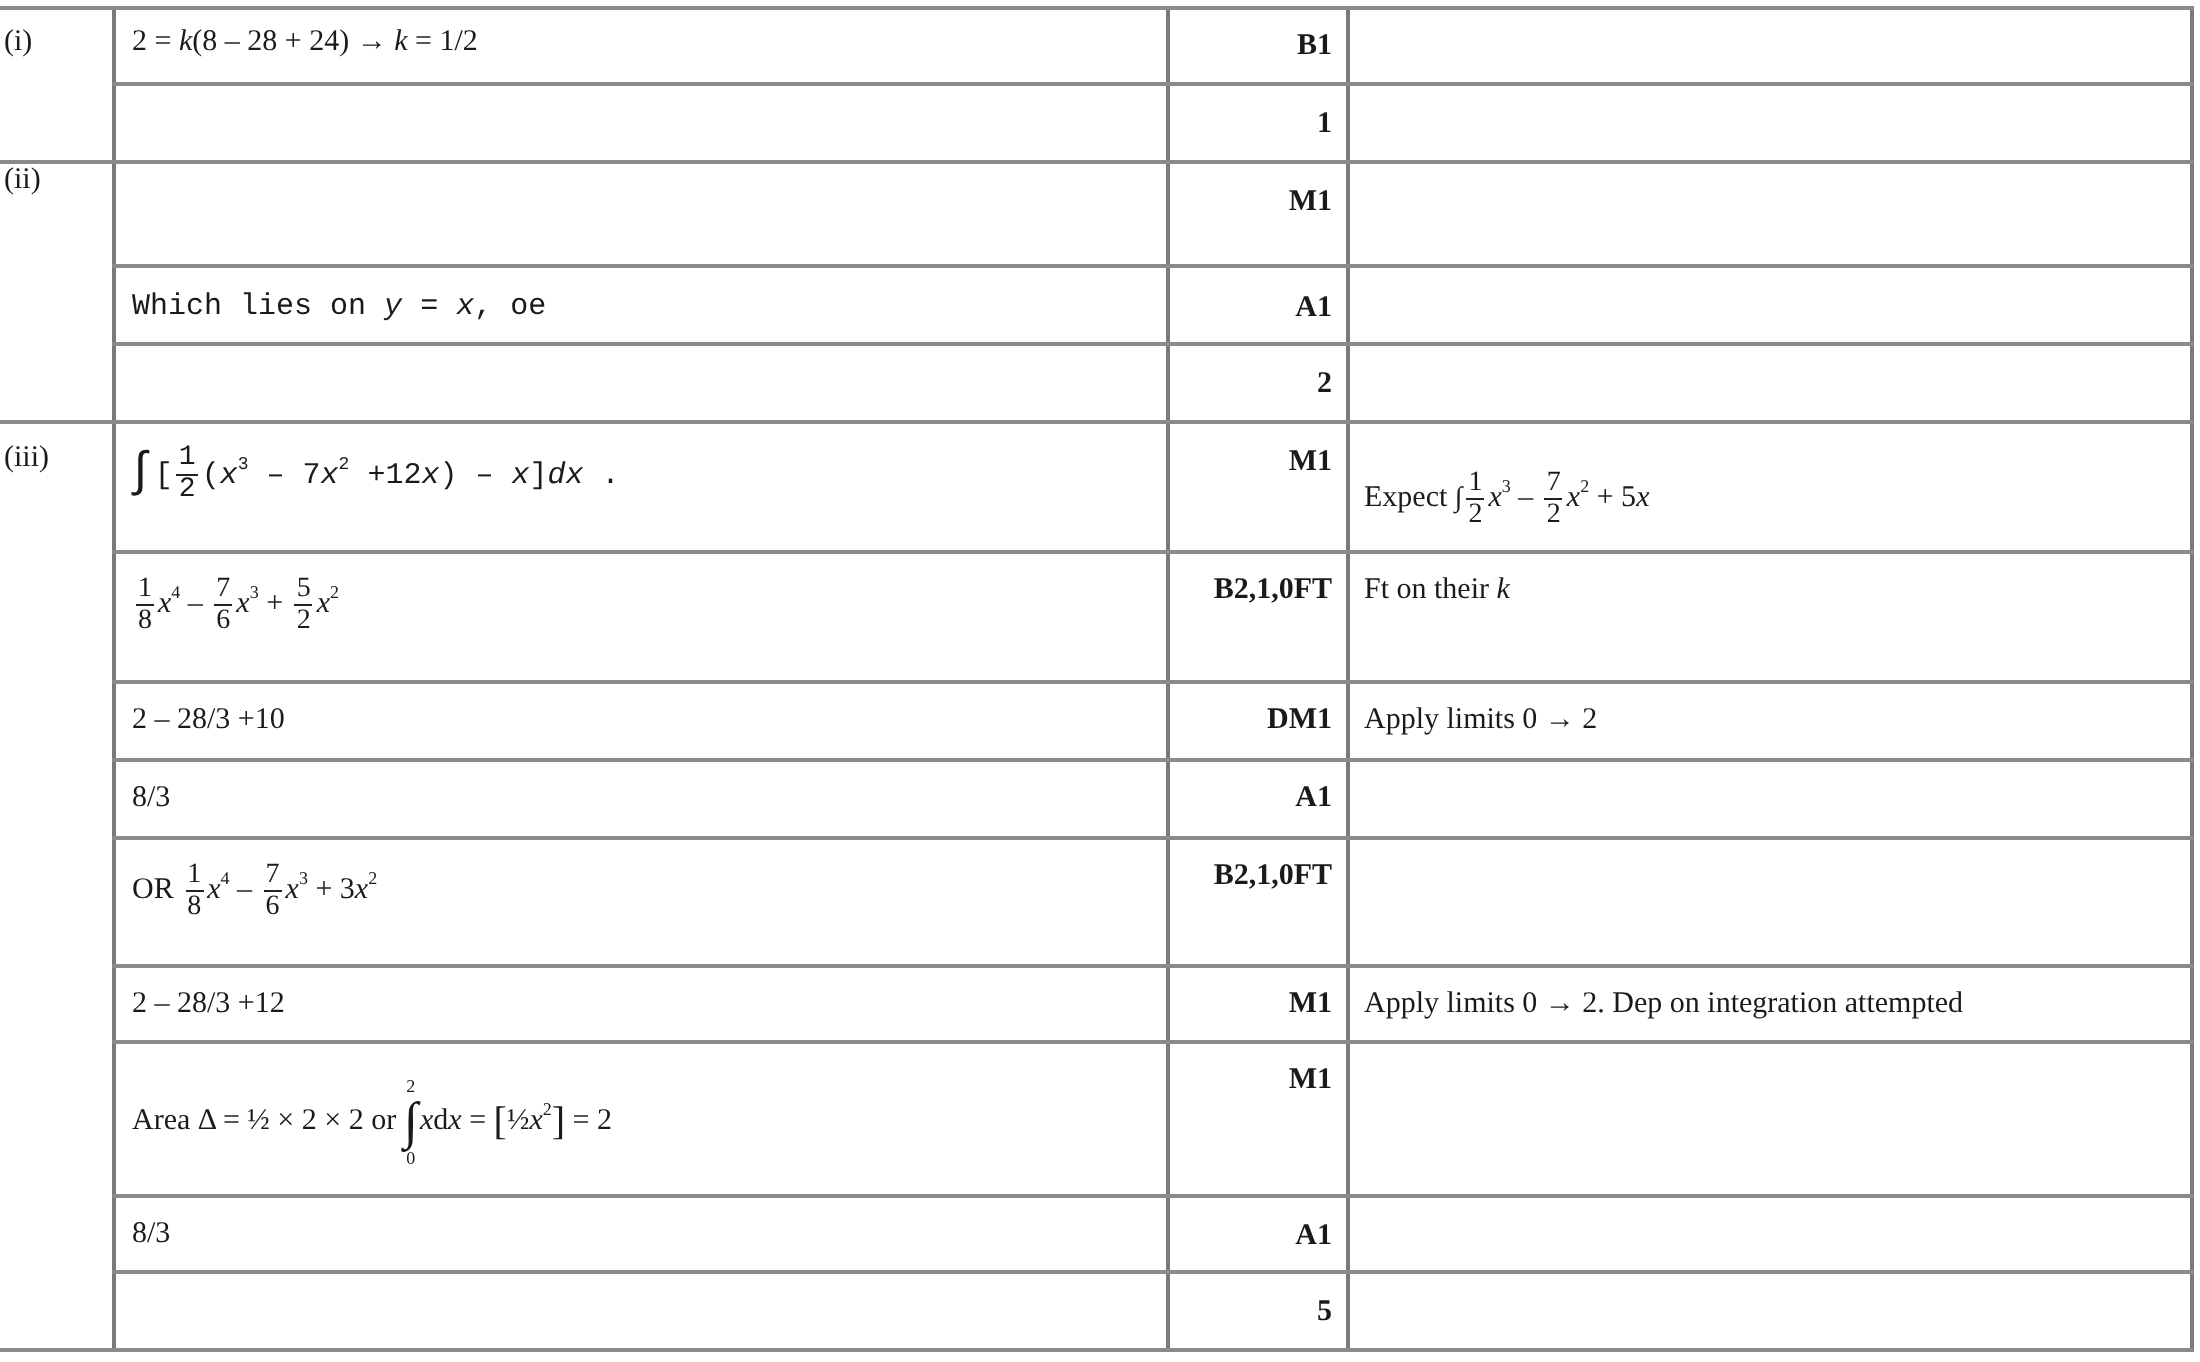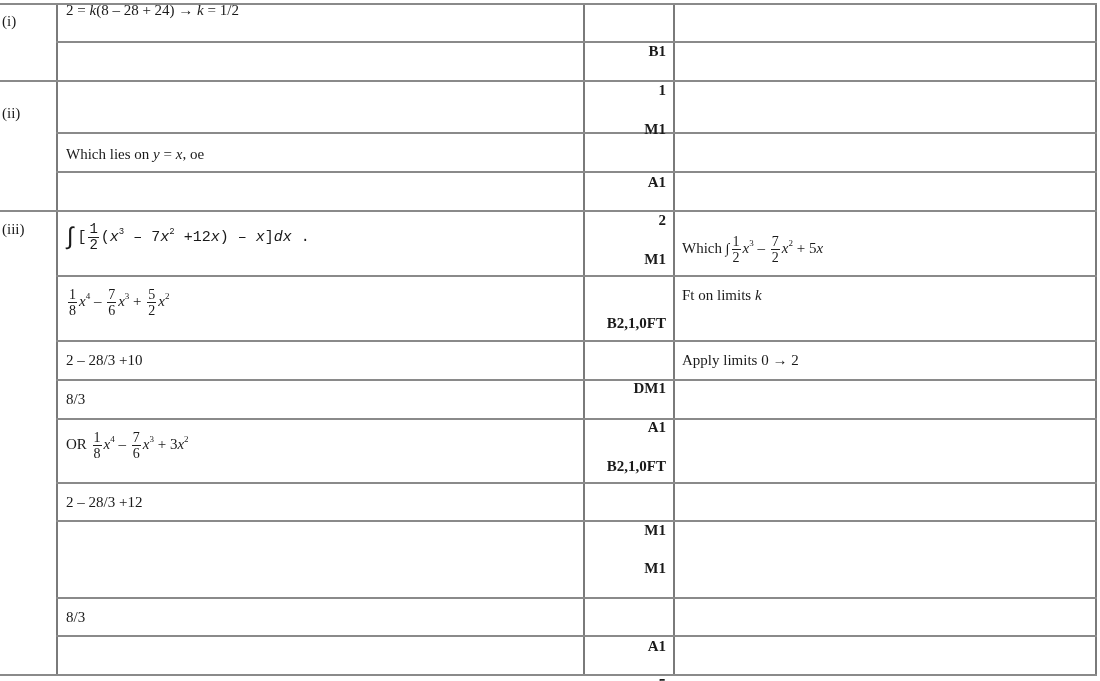--- a/index.html
+++ b/index.html
@@ -4,21 +4,21 @@
 <style>
   html, body { margin:0; padding:0; background:#ffffff; }
   body { width:1100px; height:681px; overflow:hidden; position:relative;
          font-family:"Liberation Serif", "DejaVu Serif", serif; color:#1a1a1a; font-size:15px; }
   .grid { position:absolute; left:0; top:0; width:1100px; height:681px; }
   .hline { position:absolute; height:2px; background:#8a8a8a; }
   .vline { position:absolute; width:2px; background:#7a7a7a; }
   .cell { position:absolute; line-height:18px; white-space:nowrap; }
   .part { left:2px; }
   .work { left:66px; }
-  .mark { right:0; width:82px; text-align:right; font-weight:bold; left:584px; padding-right:0;margin-top:28px; }
+  .mark { right:0; width:82px; text-align:right; font-weight:bold; left:584px; padding-right:0; }
   .note { left:682px; }
   i, .it { font-style:italic; }
   sup { font-size:9px; vertical-align:7px; line-height:0; }
   .frac { display:inline-block; vertical-align:middle; text-align:center; font-size:14px; line-height:15px; margin:0 2px; }
   .frac .n { display:block; border-bottom:1px solid #222; padding:0 1px; }
   .frac .d { display:block; }
   .intg { font-size:24px; font-style:normal; vertical-align:middle; line-height:18px; }
   .big { font-size:20px; vertical-align:middle; }
   .limits { display:inline-block; vertical-align:middle; text-align:center; line-height:10px; font-size:9px; margin-right:1px; }
   .limits .s { display:block; font-size:26px; line-height:26px; }
@@ -43,73 +43,78 @@
   <div class="hline" style="left:56px;width:1041px;top:340px;"></div>
   <div class="hline" style="left:56px;width:1041px;top:379px;"></div>
   <div class="hline" style="left:56px;width:1041px;top:418px;"></div>
   <div class="hline" style="left:56px;width:1041px;top:482px;"></div>
   <div class="hline" style="left:56px;width:1041px;top:520px;"></div>
   <div class="hline" style="left:56px;width:1041px;top:597px;"></div>
   <div class="hline" style="left:56px;width:1041px;top:635px;"></div>
   <div class="hline" style="left:0;width:1097px;top:674px;"></div>
 
   <div class="cell part" style="top:12px;">(i)</div>
-  <div class="cell part" style="top:104px;">(ii)</div>
+  <div class="cell part" style="top:81px;">(ii)</div>
   <div class="cell part" style="top:220px;">(iii)</div>
 
-  <div class="cell work" style="top:1px;">
+  <div class="cell work" style="top:12px;">
     2 = <i>k</i>(8 – 28 + 24) → <i>k</i> = 1/2
   </div>
 
 
-  <div class="cell work" style="top:145px;">
+  <div class="cell work" style="top:145px;font-family:Liberation Mono, monospace;">
     <span>Which lies on</span> <i>y</i> = <i>x</i>, oe
   </div>
 
   <div class="cell work" style="top:222px;left:63px;font-family:Liberation Mono, monospace;">
     <span class="intg">∫</span>[<span class="frac"><span class="n">1</span><span class="d">2</span></span>(<i>x</i><sup>3</sup> – 7<i>x</i><sup>2</sup> +12<i>x</i>) – <i>x</i>]<i>dx</i> .
   </div>
 
   <div class="cell work" style="top:287px;">
     <span class="frac"><span class="n">1</span><span class="d">8</span></span><i>x</i><sup>4</sup> – <span class="frac"><span class="n">7</span><span class="d">6</span></span><i>x</i><sup>3</sup> + <span class="frac"><span class="n">5</span><span class="d">2</span></span><i>x</i><sup>2</sup>
   </div>
 
   <div class="cell work" style="top:351px;text-align:center;">2 – 28/3 +10</div>
   <div class="cell work" style="top:390px;">8/3</div>
 
   <div class="cell work" style="top:430px;">
     <span>OR</span> <span class="frac"><span class="n">1</span><span class="d">8</span></span><i>x</i><sup>4</sup> – <span class="frac"><span class="n">7</span><span class="d">6</span></span><i>x</i><sup>3</sup> + 3<i>x</i><sup>2</sup>
   </div>
 
   <div class="cell work" style="top:493px;">2 – 28/3 +12</div>
 
+  <div class="cell work" style="top:538px;">
+    <span>Area Δ = ½ × 2 × 2 or</span>
+    <span class="limits"><span>2</span><span class="s">∫</span><span>0</span></span><i>x</i>d<i>x</i> = <span class="big">[</span>½<i>x</i><sup>2</sup><span class="big">]</span> = 2
+  </div>
 
   <div class="cell work" style="top:608px;">8/3</div>
 
   <div class="cell mark" style="top:14px;">B1</div>
   <div class="cell mark" style="top:53px;">1</div>
   <div class="cell mark" style="top:92px;">M1</div>
   <div class="cell mark" style="top:145px;">A1</div>
   <div class="cell mark" style="top:183px;">2</div>
   <div class="cell mark" style="top:222px;">M1</div>
   <div class="cell mark" style="top:286px;">B2,1,0FT</div>
   <div class="cell mark" style="top:351px;text-align:right;">DM1</div>
   <div class="cell mark" style="top:390px;">A1</div>
   <div class="cell mark" style="top:429px;">B2,1,0FT</div>
   <div class="cell mark" style="top:493px;">M1</div>
   <div class="cell mark" style="top:531px;">M1</div>
   <div class="cell mark" style="top:609px;">A1</div>
   <div class="cell mark" style="top:647px;">5</div>
 
 
   <div class="cell note" style="top:234px;">
-    <span>Which</span>
+    <span>Expect</span>
     <span style="font-size:14px;">∫</span><span class="frac"><span class="n">1</span><span class="d">2</span></span><i>x</i><sup>3</sup> – <span class="frac"><span class="n">7</span><span class="d">2</span></span><i>x</i><sup>2</sup> + 5<i>x</i>
   </div>
 
   <div class="cell note" style="top:286px;">
-    <span>Ft on limits</span> <i>k</i>
+    <span>Ft on their</span> <i>k</i>
   </div>
 
   <div class="cell note" style="top:351px;">Apply limits 0 → 2</div>
 
 
+  <div class="cell note" style="top:493px;">Apply limits 0 → 2. Dep on integration attempted</div>
 </div>
 
 </body></html>

